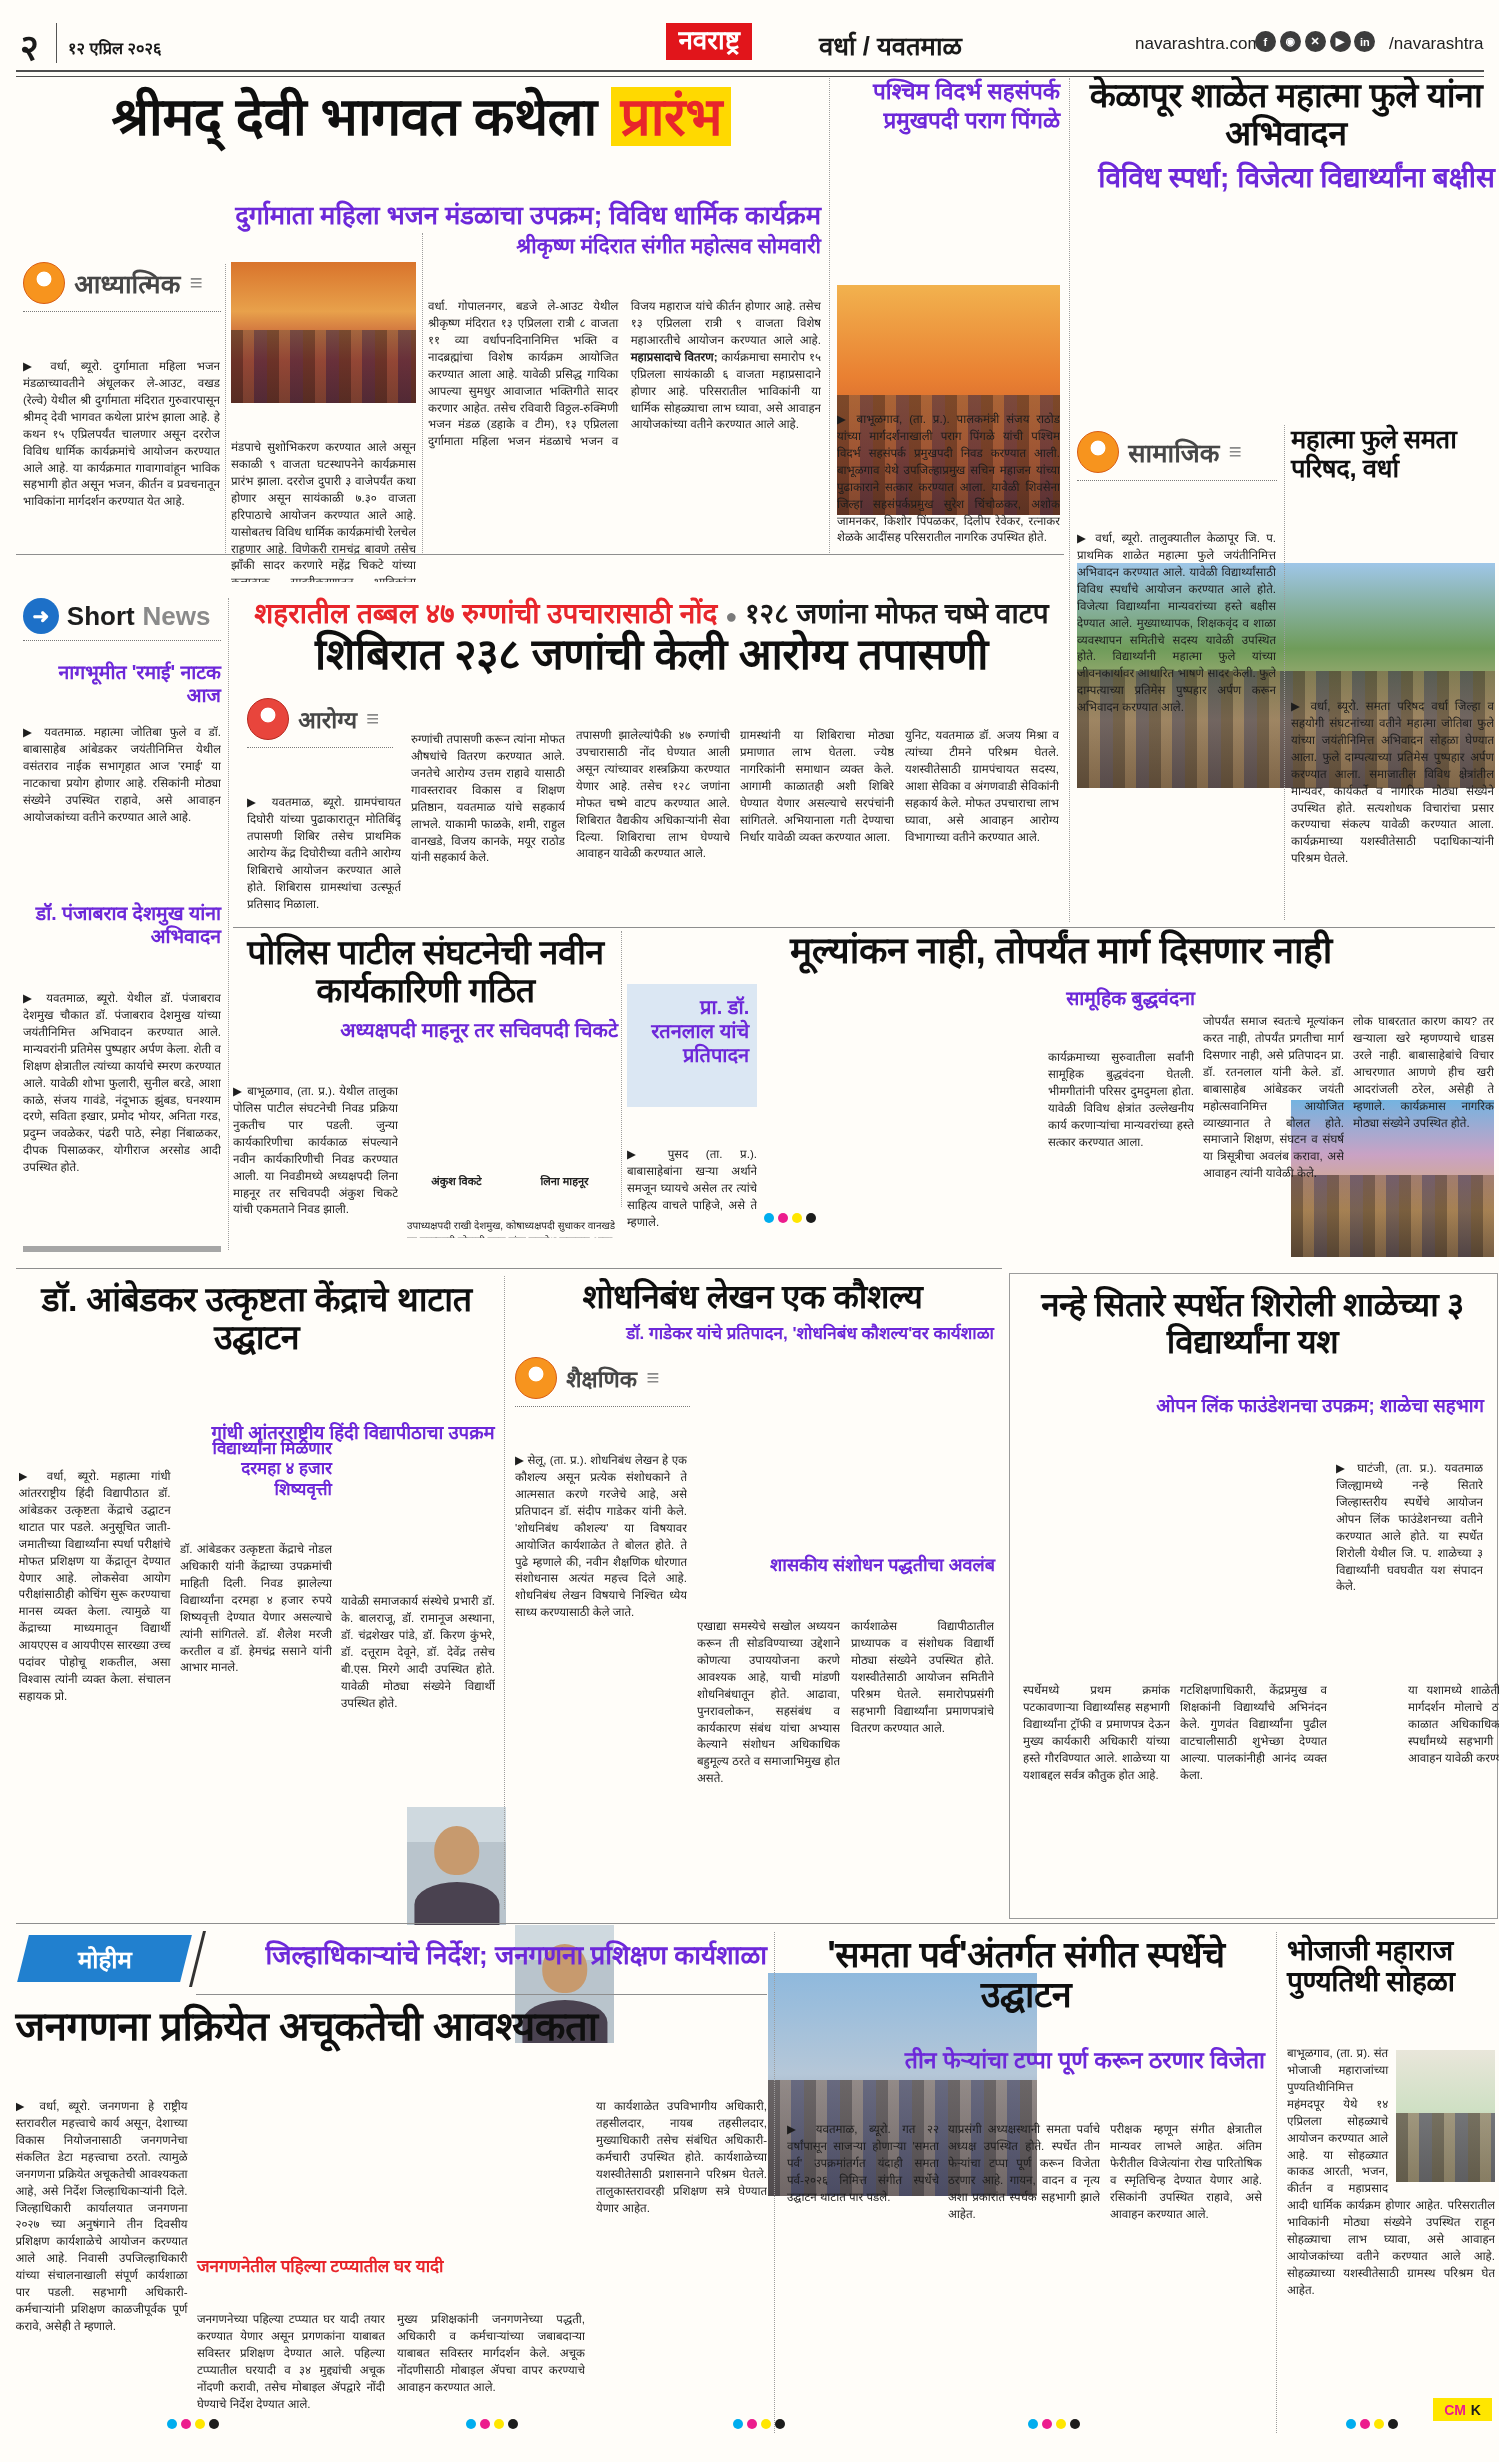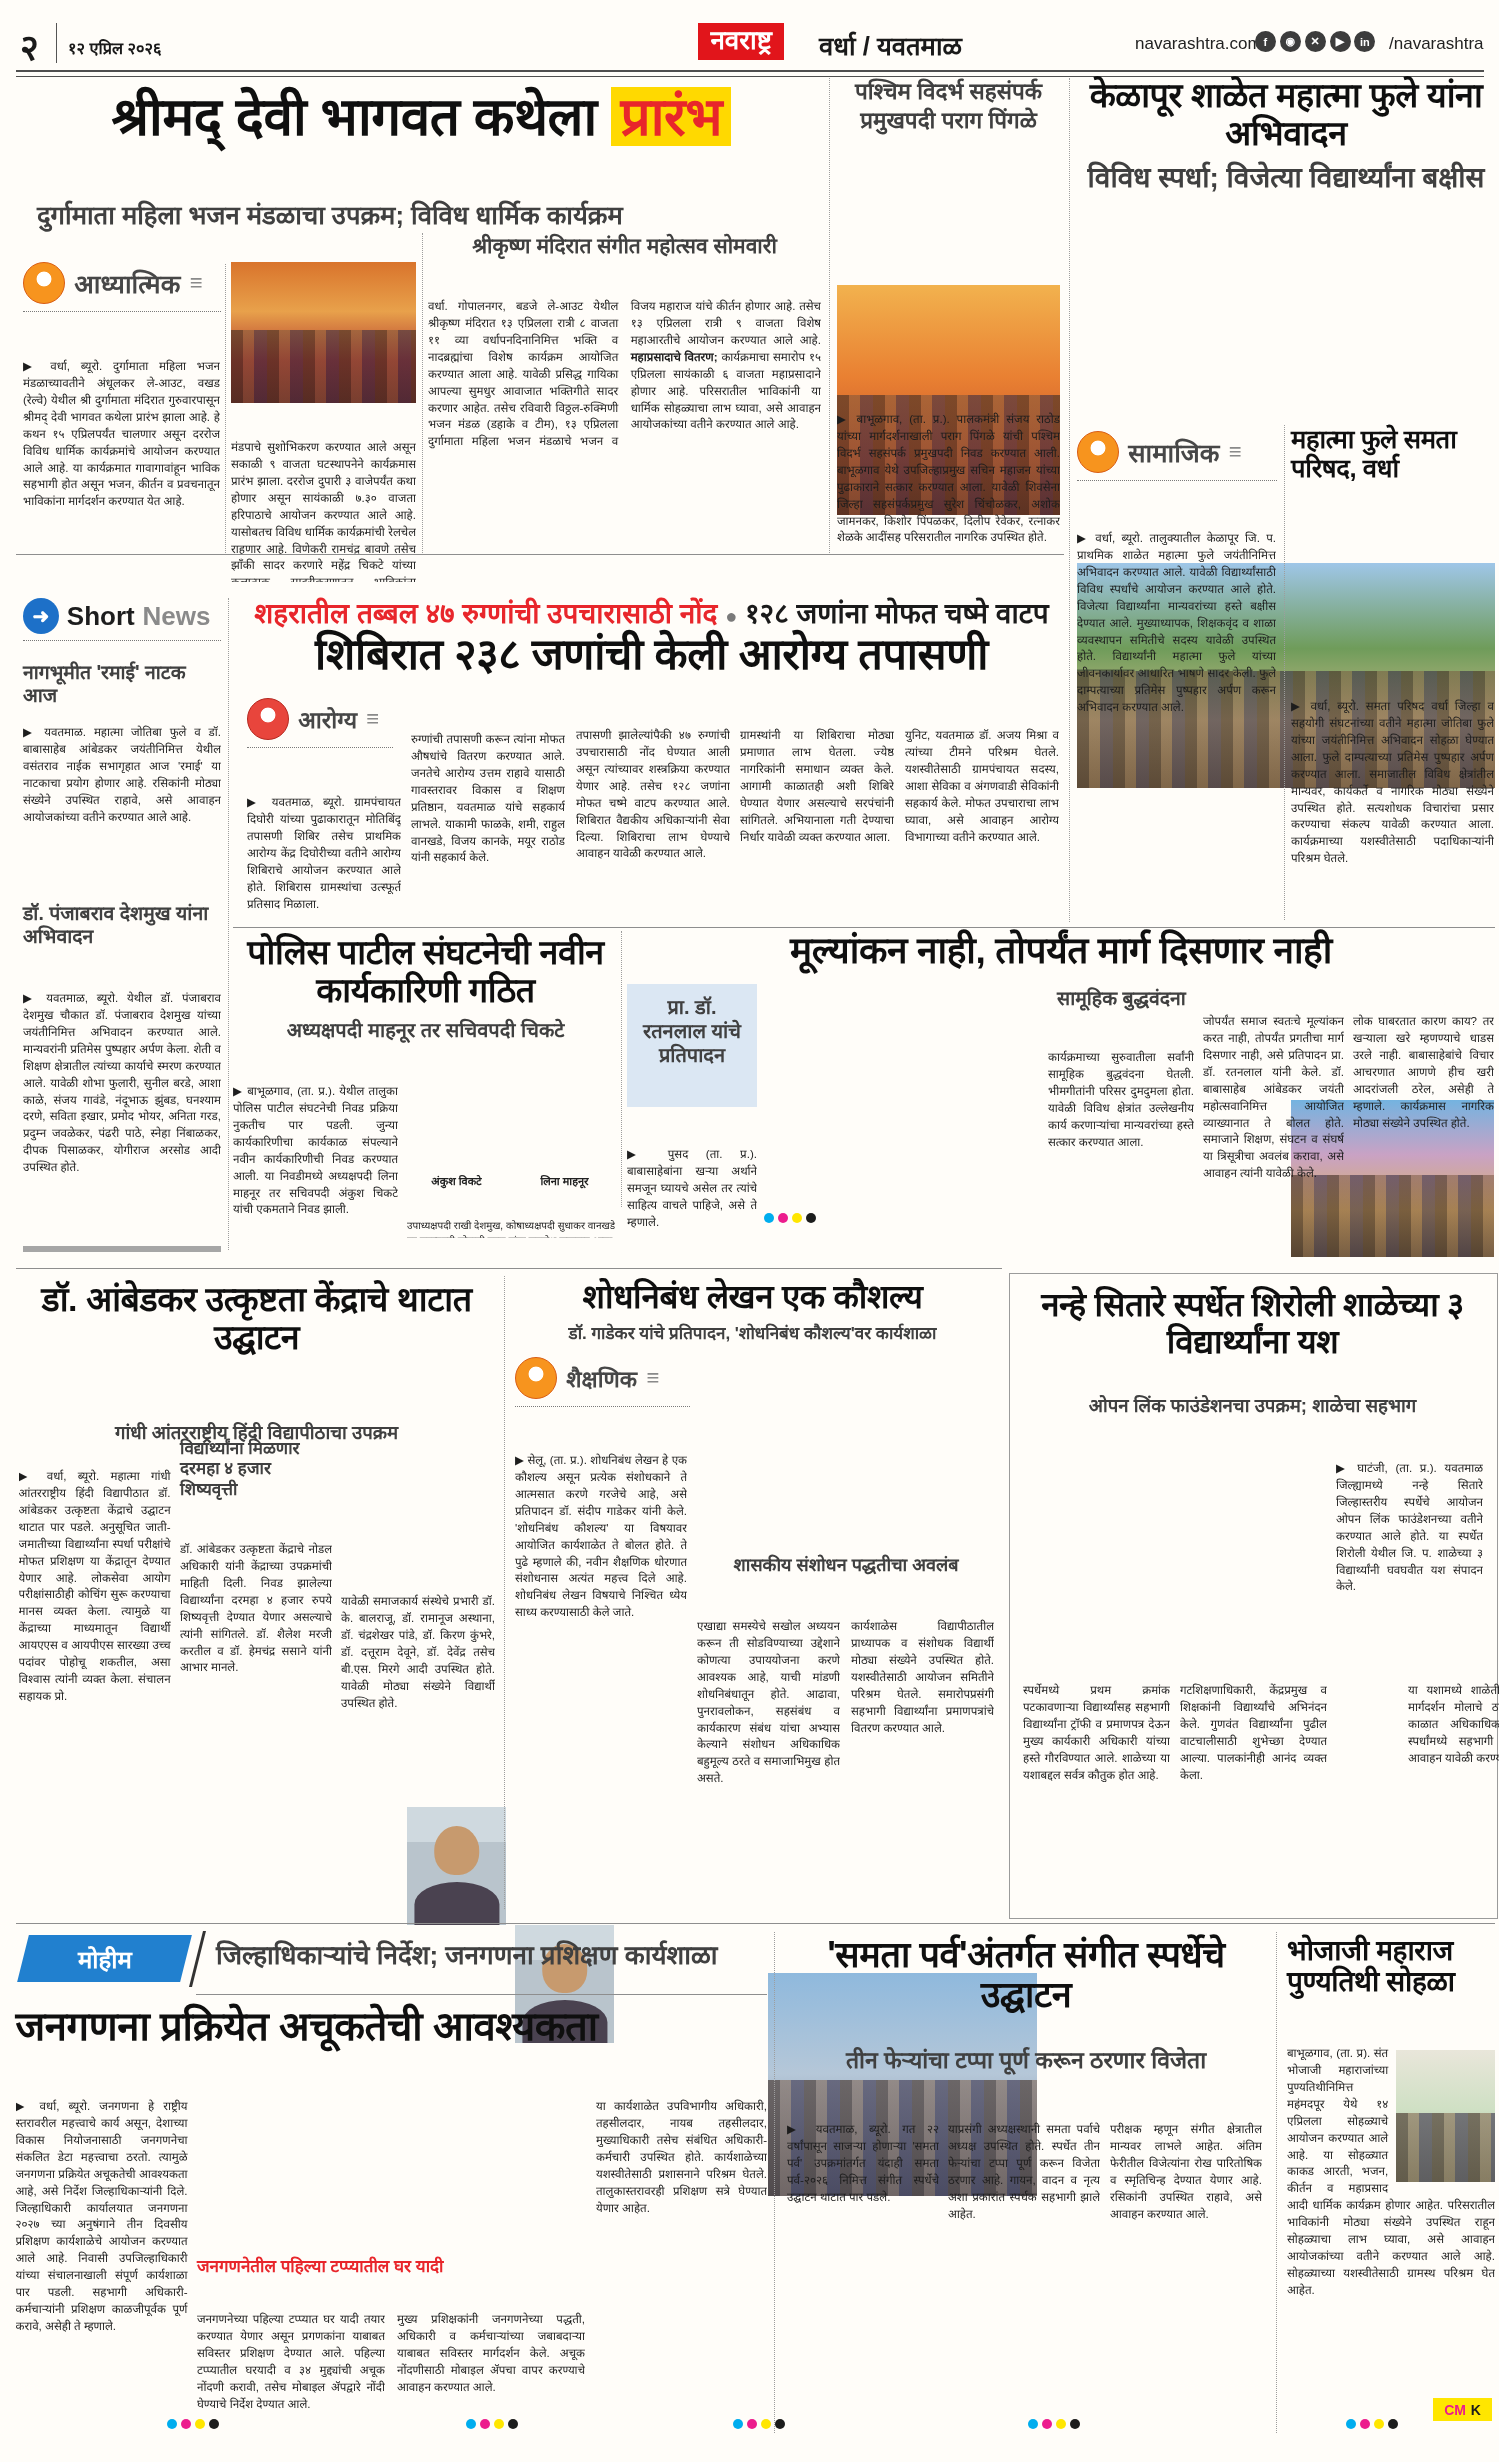--- a/index.html
+++ b/index.html
@@ -4,21 +4,21 @@
 <style>
   html,body{margin:0;padding:0;background:#ddd;}
   .page{position:relative;width:1499px;height:2462px;background:#fffdf9;margin:0 auto;
         font-family:"Liberation Sans",sans-serif;color:#1a1a1a;overflow:hidden;}
   .abs{position:absolute;}
   .clip{overflow:hidden;}
   .ctr{text-align:center;}
   .hl{font-weight:bold;color:#0f0f0f;line-height:1.12;letter-spacing:-0.4px;}
   .bt{font-size:11.6px;line-height:1.46;text-align:justify;color:#1d1d1d;margin-top:29px;}
   .bt b{font-weight:bold;}
-  .sub{font-weight:bold;color:#404040;line-height:1.2;}
+  .sub{font-weight:bold;color:#6d28d9;line-height:1.2;text-align:right;}
   .vline{width:0;border-left:1.6px dotted #9d9d9d;}
   .hline{height:0;border-top:0.8px solid #8e8e8e;}
   .rule2{height:0;border-top:2.3px solid #4f4f4f;}
   .rule1{height:0;border-top:0.8px solid #4f4f4f;}
   .graybar{background:#a6a6a6;}
   .badge{display:flex;align-items:center;gap:9.3px;border-bottom:1.6px dotted #7a7a7a;padding-bottom:7px;}
   .badge .ic{width:40px;height:40px;border-radius:50%;flex:0 0 auto;
              background:radial-gradient(circle at 50% 40%,#ffffff 0 7px,#f7941e 7.8px 100%);
              border:1.6px solid #d95b10;}
   .badge .ic.red{background:radial-gradient(circle at 50% 40%,#ffffff 0 7px,#e8453c 7.8px 100%);border-color:#b4251d;}
@@ -39,21 +39,21 @@
   .p4{background:linear-gradient(180deg,#74b3e0 0%,#c9a2c4 35%,#d8b06a 70%,#7a6a4a 100%);}
   .p5{background:linear-gradient(180deg,#8fb9dd 0%,#b5c7d8 45%,#6b7b90 100%);}
   .p10{background:linear-gradient(180deg,#e9e6da 0%,#cfe0c4 45%,#9aa88a 100%);}
   .portrait{position:relative;overflow:hidden;background:linear-gradient(180deg,#cfd9df 0 30%,#b9c4cc 30% 100%);}
   .portrait::before{content:"";position:absolute;left:50%;top:16%;width:46%;height:42%;transform:translateX(-50%);
       border-radius:50% 50% 45% 45%;background:#c79a6e;}
   .portrait::after{content:"";position:absolute;left:50%;bottom:-1.6px;width:86%;height:38%;transform:translateX(-50%);
       border-radius:50% 50% 0 0;background:#4a4250;}
   .pname{font-size:11px;font-weight:bold;text-align:center;color:#222;}
   .logo{background:#e1151b;color:#ffffff;font-weight:bold;font-size:26px;line-height:1;
-        padding:3.9px 12.4px 7px;letter-spacing:0;margin-left:32px;}
+        padding:3.9px 12.4px 7px;letter-spacing:0;}
   .sic{width:21px;height:21px;border-radius:50%;background:#3c3c3c;color:#fff;font-size:11px;font-weight:bold;
        display:inline-flex;align-items:center;justify-content:center;margin-left:3.9px;vertical-align:middle;}
   .dots span{width:10px;height:10px;border-radius:50%;display:inline-block;margin-right:3.9px;}
   .dc{background:#00adee;} .dm{background:#ec1c8d;} .dy{background:#ffe600;} .dk{background:#1c1c1c;}
   .boxed{border:1.6px solid #9b9b9b;}
   .snic{width:36px;height:36px;border-radius:50%;background:#1d70c8;color:#fff;display:inline-flex;
         align-items:center;justify-content:center;font-size:20px;font-weight:bold;}
   .cmyk-corner{background:#ffe600;display:flex;align-items:center;justify-content:center;gap:4.7px;
         font-weight:bold;font-size:14px;}
 </style>

